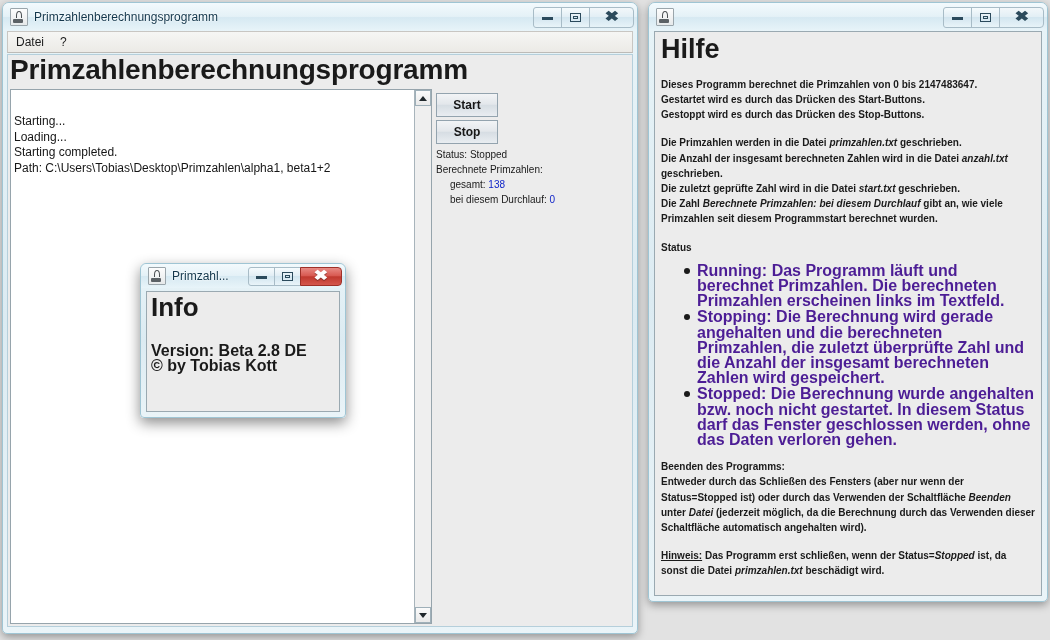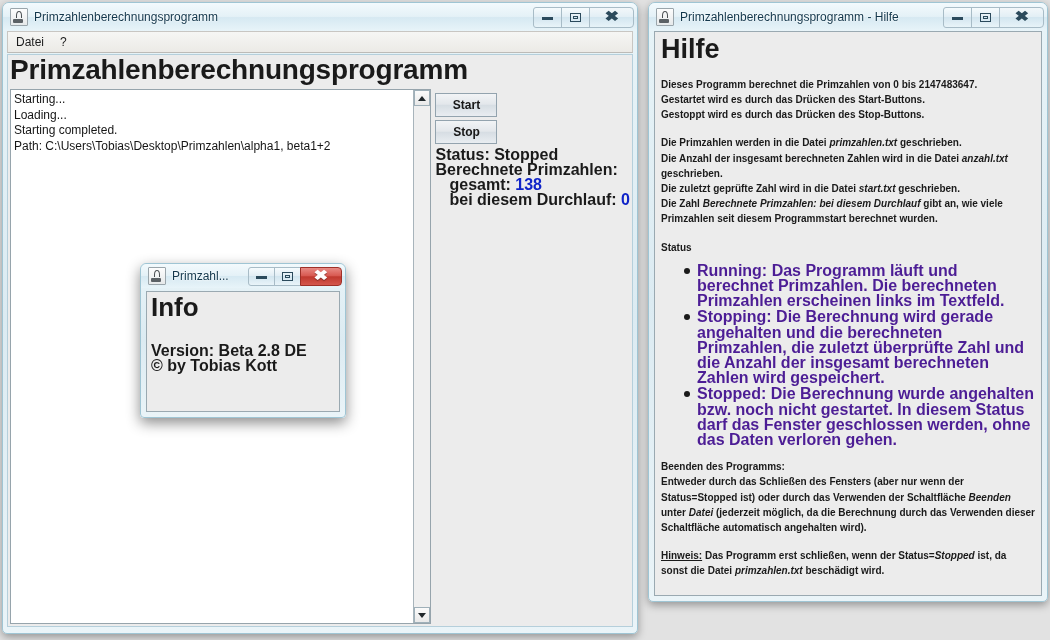--- a/index.html
+++ b/index.html
@@ -165,20 +165,21 @@
     display: flex;
   }
   .textarea {
     flex: 1;
     padding: 2px 3px;
     font-size: 12px;
     color: #161616;
     line-height: 15.5px;
     overflow: hidden;
     white-space: pre;
+    margin-top: 22px;
   }
   .vscroll {
     width: 17px;
     background: #f0f0f0;
     border-left: 1px solid #a8b4bb;
     display: flex;
     flex-direction: column;
     box-sizing: border-box;
   }
   .scroll-arrow {
@@ -214,22 +215,22 @@
     font-weight: bold;
     color: #171717;
     background: linear-gradient(to bottom, #f2f4f6 0%, #e3e7eb 47%, #d6dde3 50%, #e9edf1 100%);
     border: 1px solid #93a3ae;
     display: flex; align-items: center; justify-content: center;
     box-sizing: border-box;
     margin-bottom: 3px;
     cursor: default;
   }
   .status-line {
-    font-size: 16px;
-    font-weight: bold;
+    font-size: 10px;
+    font-weight: normal;
     color: #1a1a1a;
     line-height: 15px;
     white-space: nowrap;
   }
   .status-line.indent { padding-left: 14px; }
   .num { color: #1024c8; }
 
   
   #info-dialog {
     left: 140px; top: 263px;
@@ -380,21 +381,20 @@
       </div>
 
     </div>
   </div>
 </div>
 
 <div class="window" id="help-window">
 
   <div class="titlebar">
     <div class="java-icon"></div>
-    <div class="title-text">Primzahlenberechnungsprogramm - Hilfe</div>
     <div class="winbtns">
       <div class="winbtn">
         <span class="glyph-min"></span>
       </div>
       <div class="winbtn">
         <span class="glyph-max"></span>
       </div>
       <div class="winbtn close">
         <span class="glyph-close">✖</span>
       </div>

